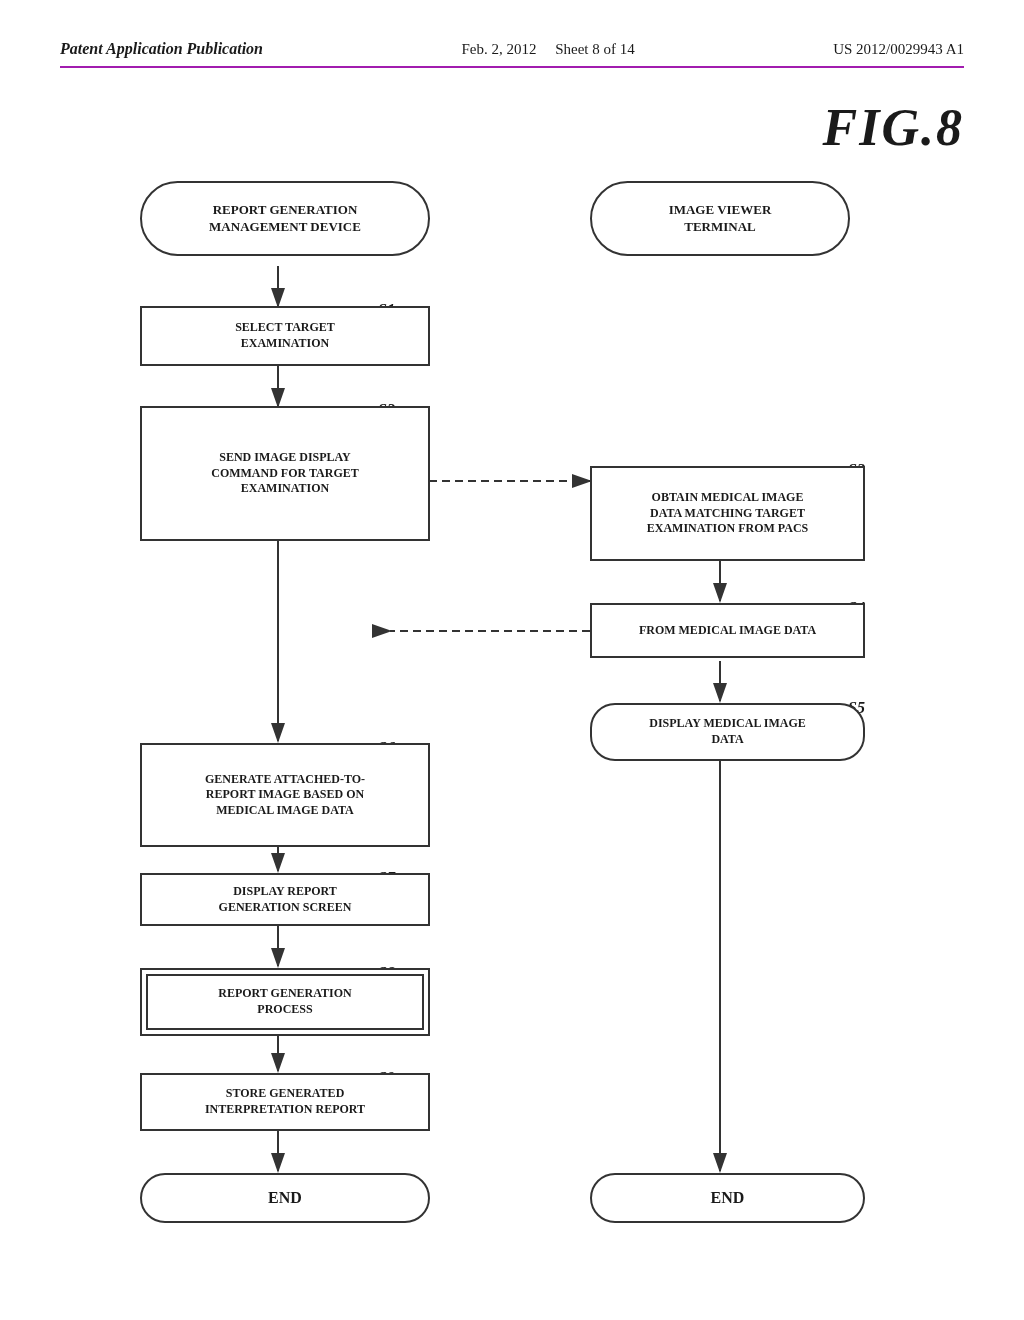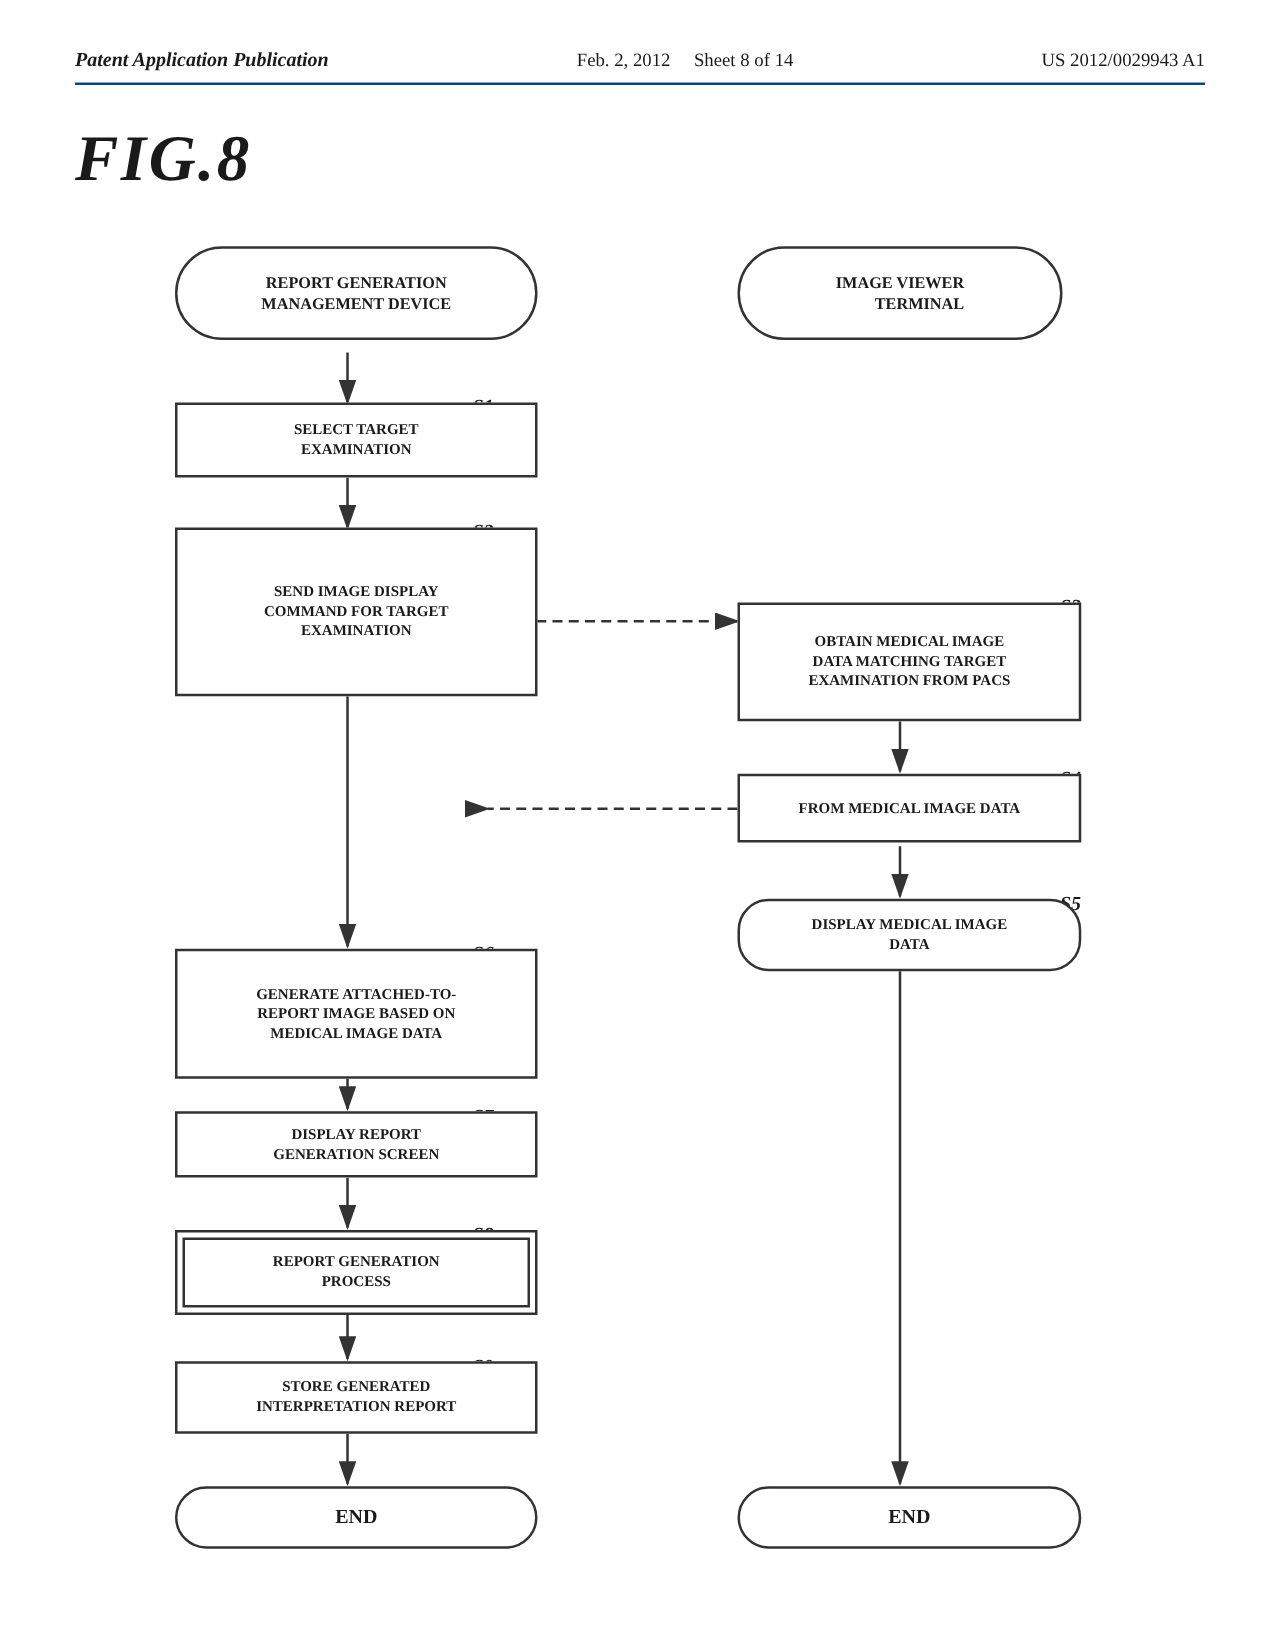--- a/index.html
+++ b/index.html
@@ -16,42 +16,42 @@
       min-height: 1320px;
       background: #ffffff;
       padding: 40px 60px;
       position: relative;
     }
     
     .header {
       display: flex;
       justify-content: space-between;
       align-items: baseline;
-      border-bottom: 2px solid #0c4a6e;
+      border-bottom: 2px solid #a21caf;
       padding-bottom: 8px;
       margin-bottom: 30px;
     }
     .header-left {
       font-size: 16px;
       font-weight: bold;
       font-style: italic;
     }
     .header-center {
       font-size: 15px;
     }
     .header-right {
       font-size: 15px;
     }
     
     .fig-title {
-      text-align: left;
+      text-align: right;
       font-size: 52px;
       font-weight: bold;
       font-style: italic;
-      margin-bottom: 30px;
+      margin-bottom: 14px;
       margin-top: 10px;
       letter-spacing: 2px;
     }
     
     .flowchart {
       position: relative;
       width: 100%;
       height: 1050px;
     }
     
@@ -160,21 +160,21 @@
 
       <line x1="218" y1="960" x2="218" y2="1000" stroke="#333" stroke-width="2" marker-end="url(#arrowhead)"></line>
 
       <line x1="660" y1="590" x2="660" y2="1000" stroke="#333" stroke-width="2" marker-end="url(#arrowhead)"></line>
     </svg>
 
     <div class="box box-rounded col-header" style="left:80px; top:10px; width:290px; height:75px; font-size:13px;">
       <span>REPORT GENERATION<br>MANAGEMENT DEVICE</span>
     </div>
 
-    <div class="box box-rounded col-header" style="left:530px; top:10px; width:260px; height:75px; font-size:13px;text-align:right;">
+    <div class="box box-rounded col-header" style="left:530px; top:10px; width:260px; height:75px; font-size:13px;">
       <span>IMAGE VIEWER<br>TERMINAL</span>
     </div>
 
     <div class="step-label" style="left:318px; top:130px;">S1</div>
 
     <div class="box box-rect" style="left:80px; top:135px; width:290px; height:60px;">
       <span>SELECT TARGET<br>EXAMINATION</span>
     </div>
 
     <div class="step-label" style="left:318px; top:230px;">S2</div>

